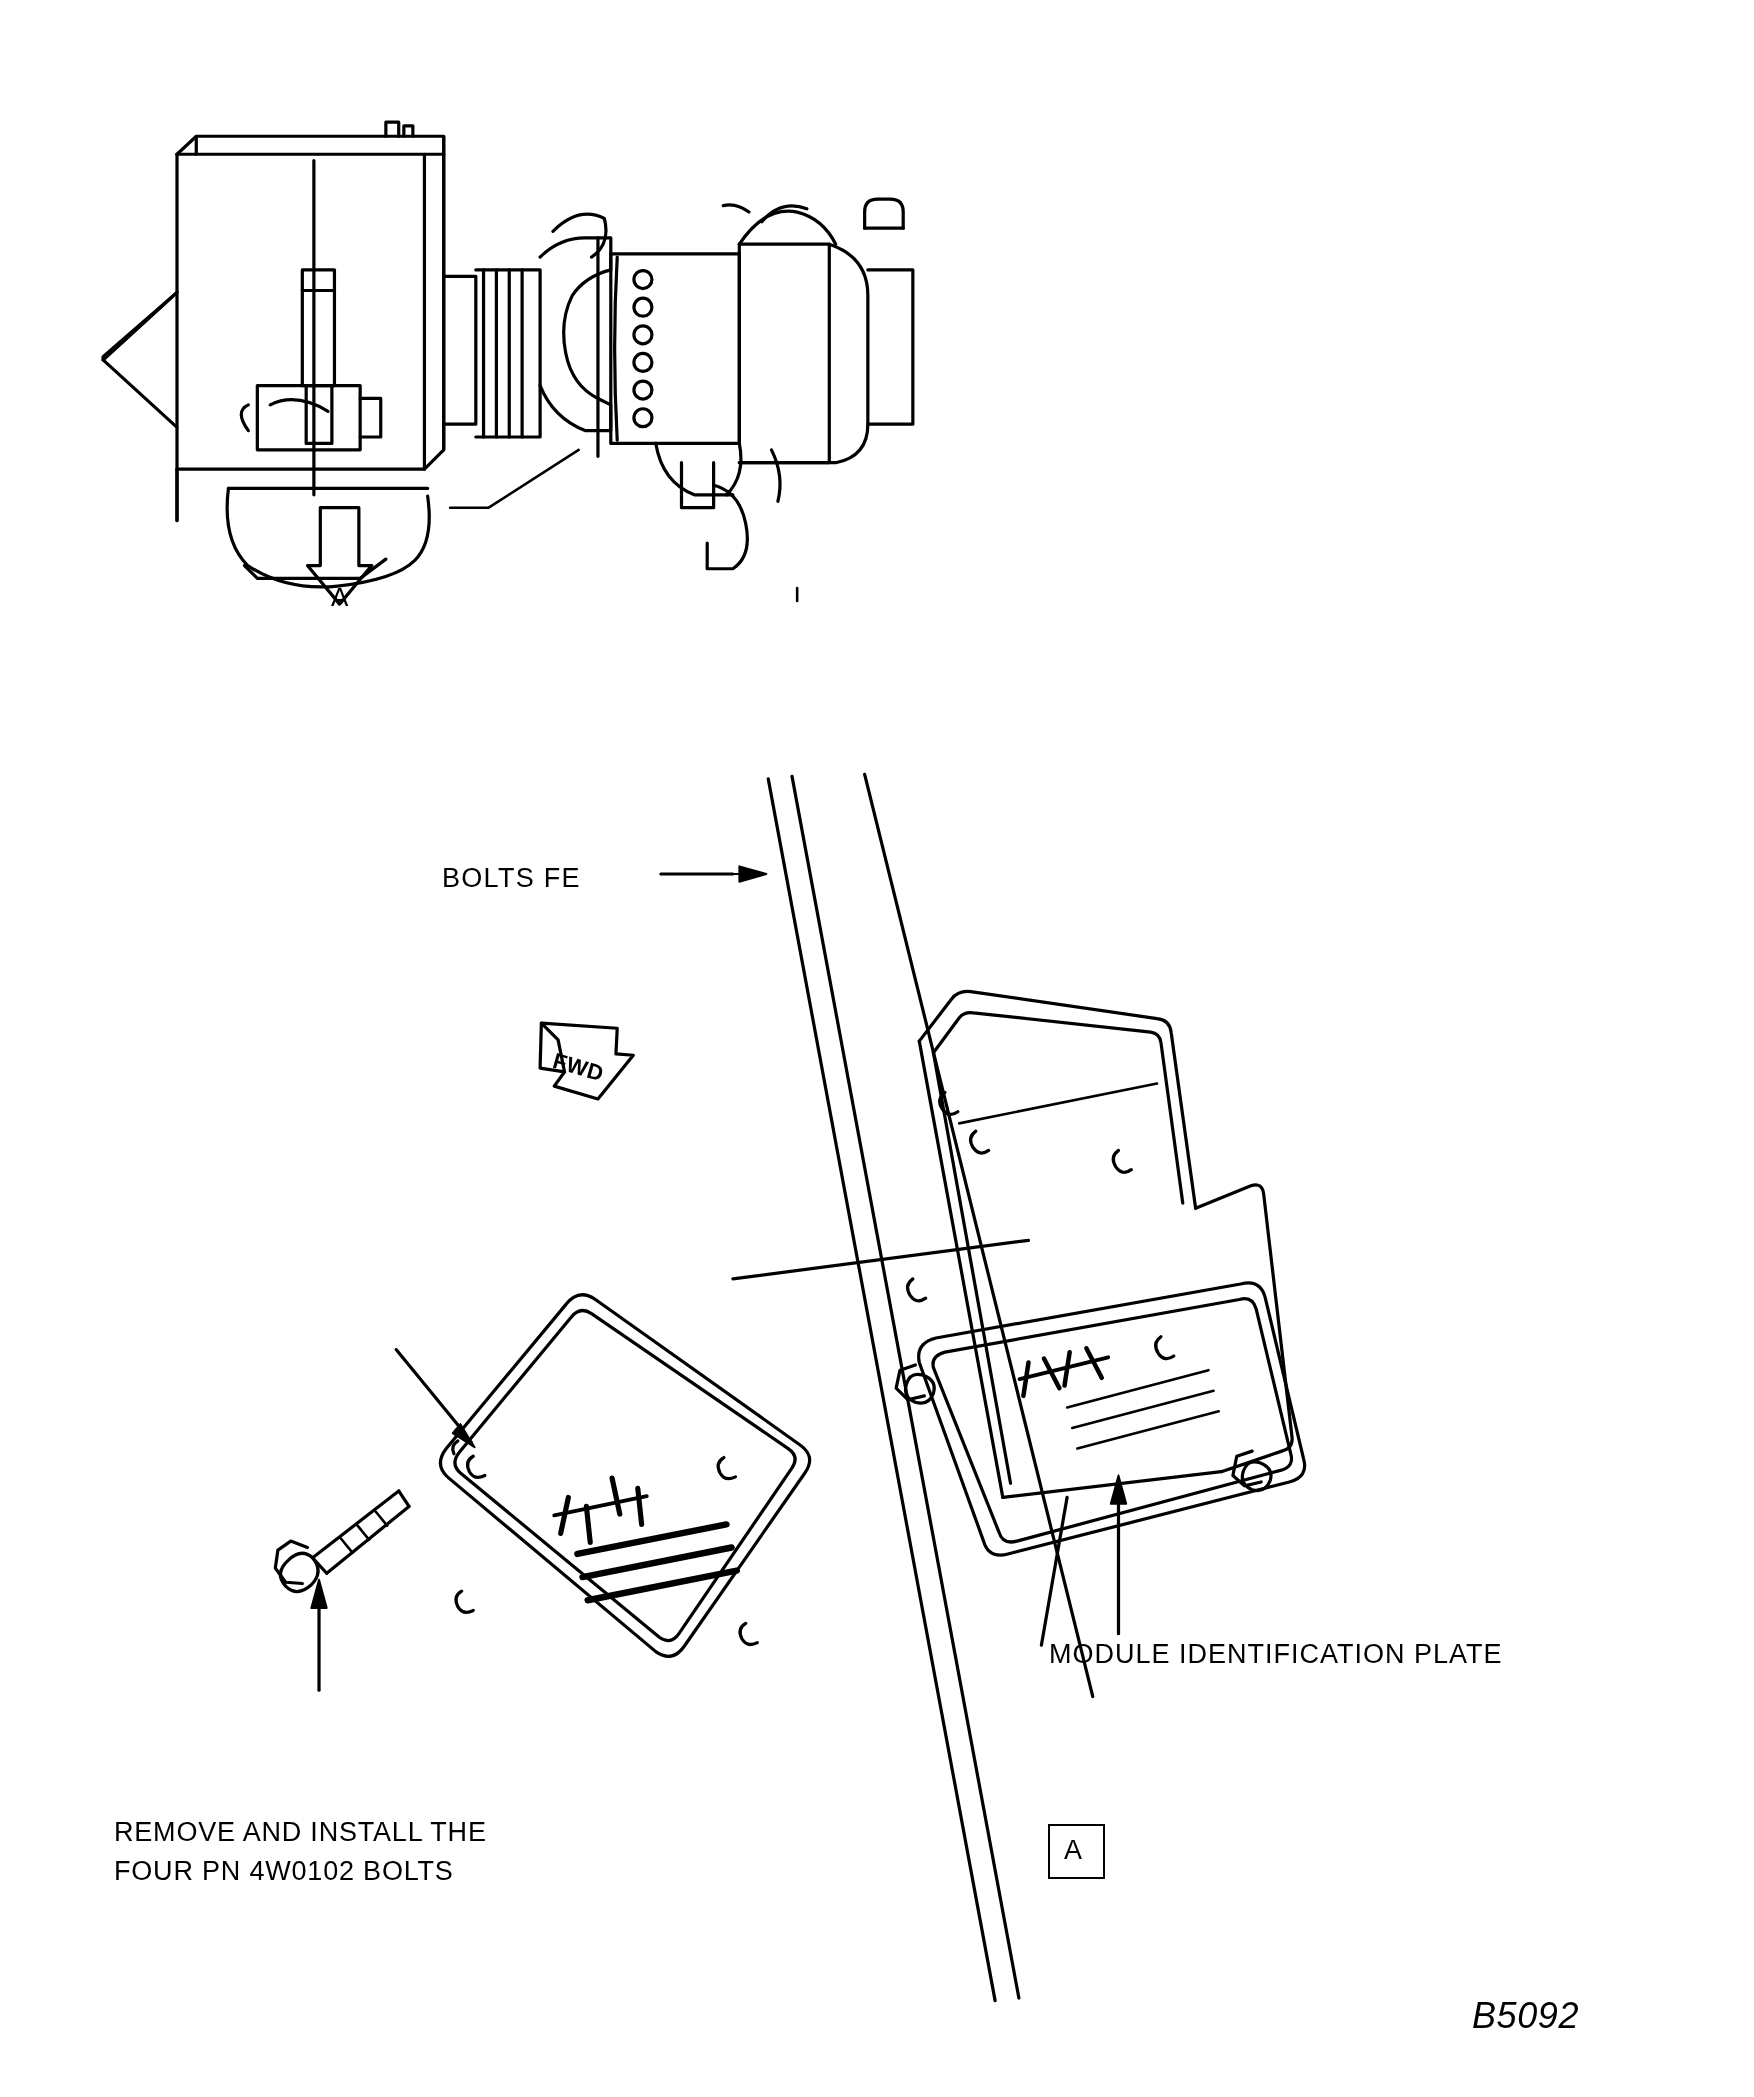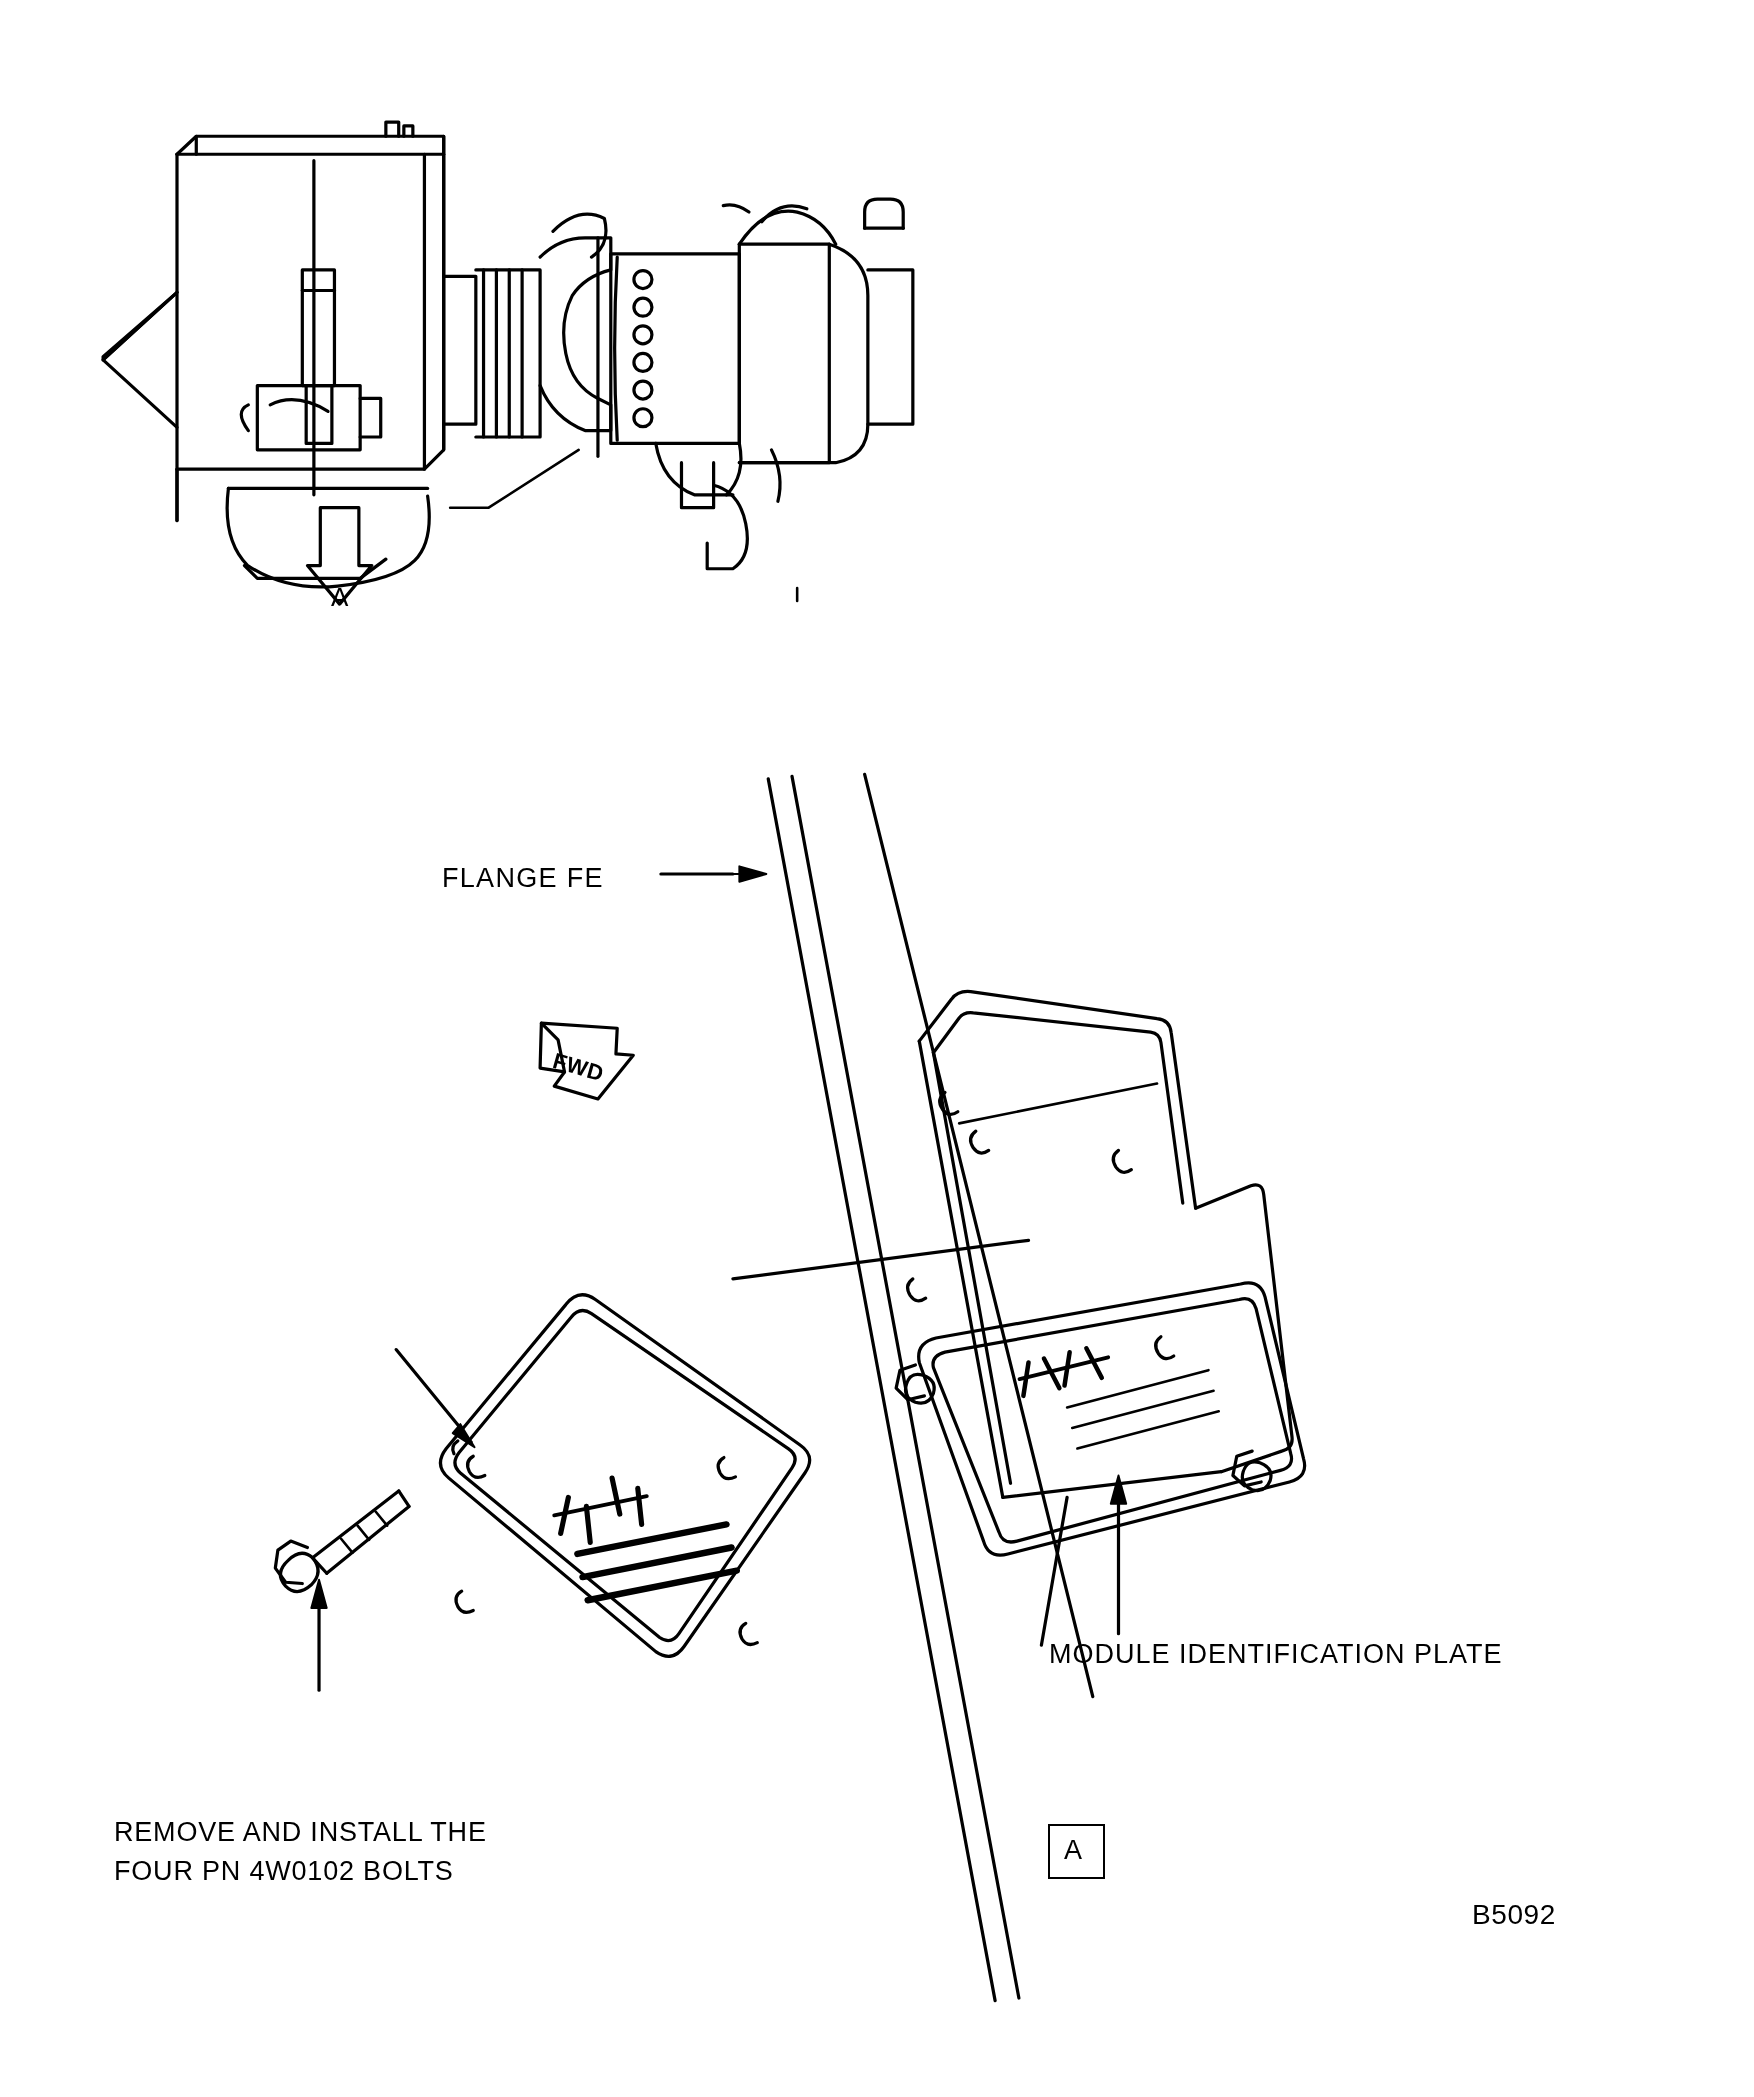--- a/index.html
+++ b/index.html
@@ -77,23 +77,24 @@
     letter-spacing: 0.6px;
   }
   #detail-a-box-label {
     left: 1064px;
     top: 1835px;
     font-size: 27px;
     letter-spacing: 0.6px;
   }
   #figure-id {
     left: 1472px;
-    top: 1899px;
-    font-size: 28px;
-    letter-spacing: 0.6px;
+    top: 1995px;
+    font-size: 36px;
+    letter-spacing: 0.6px;
+    font-style: italic;
   }
   .detail-box {
     position: absolute;
     left: 1048px;
     top: 1824px;
     width: 57px;
     height: 55px;
     border: 2.6px solid #000;
     box-sizing: border-box;
   }
@@ -259,21 +260,21 @@
         <path d="M616 2100 L716 2222" stroke-width="5"></path>
         <path d="M716 2222 L734 2244 M704 2230 L738 2252 L716 2216 Z" fill="#000" stroke-width="3"></path>
 
       </g>
 
     </g>
   </svg>
 
   <div class="lbl" id="detail-a-top-label">A</div>
 
-  <div class="lbl" id="flange-fe-label">FLANGE FE</div>
+  <div class="lbl" id="flange-fe-label">BOLTS FE</div>
 
   <div class="lbl" id="fwd-arrow-text">FWD</div>
 
 
   <div class="lbl" id="module-id-plate-label">MODULE IDENTIFICATION PLATE</div>
 
   <div class="lbl" id="remove-install-bolts-note">REMOVE AND INSTALL THE
 FOUR PN 4W0102 BOLTS</div>
 
   <div class="detail-box"></div>

